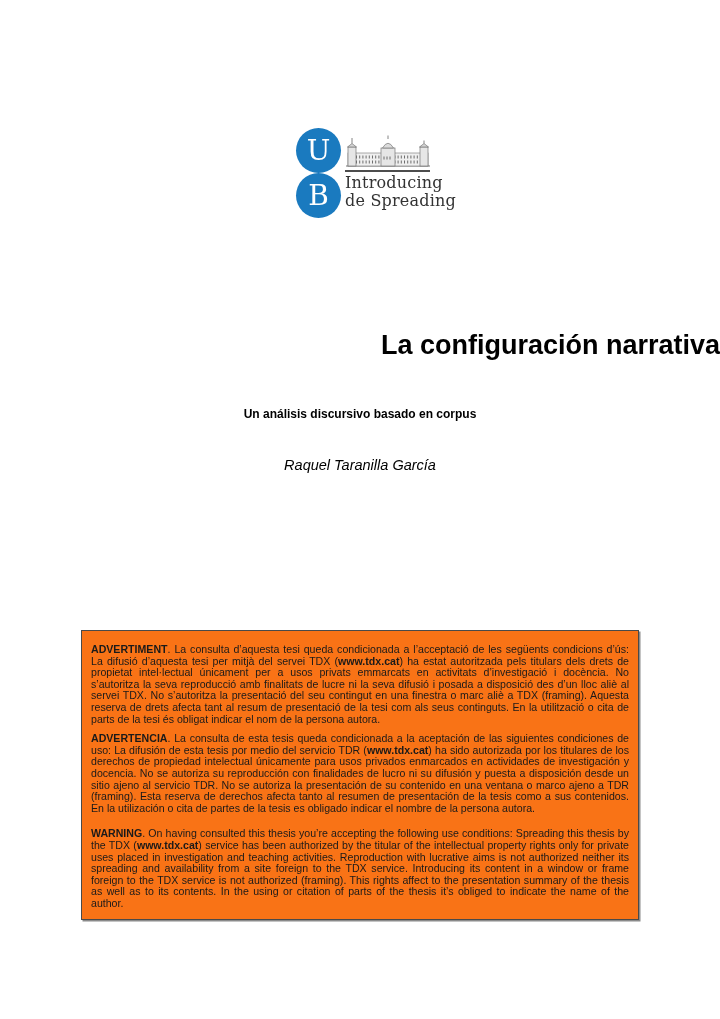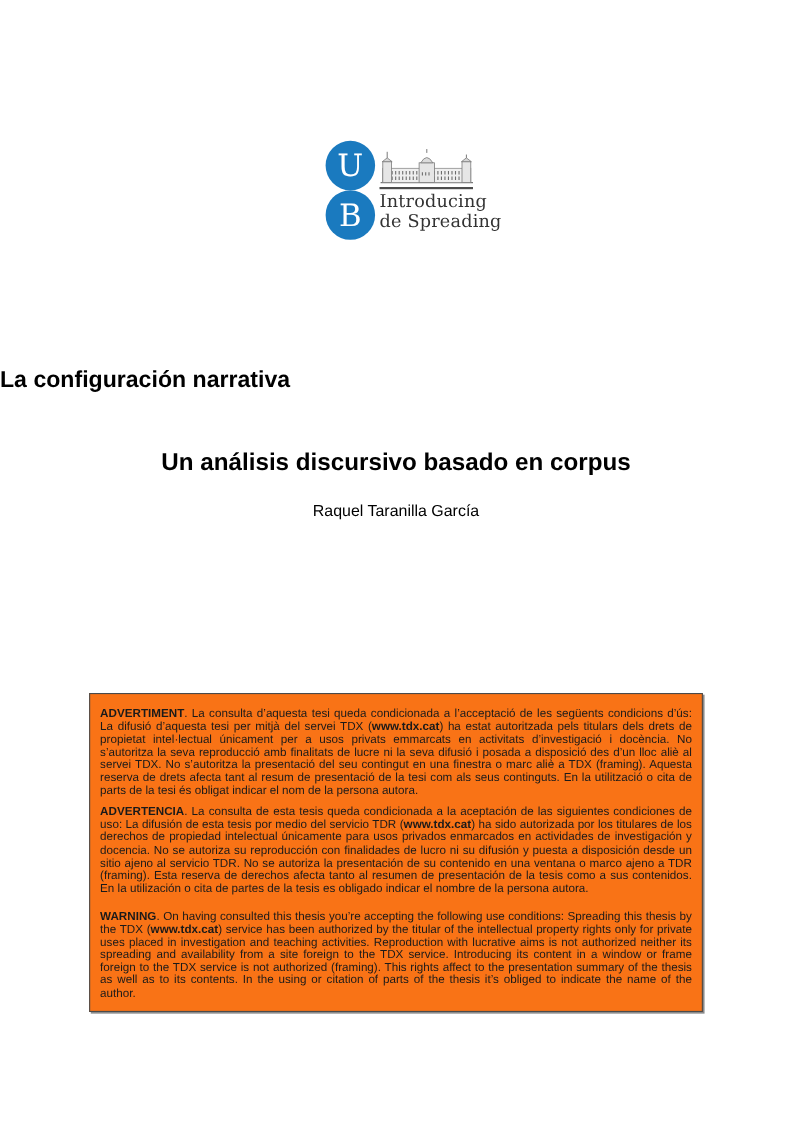--- a/index.html
+++ b/index.html
@@ -43,40 +43,41 @@
     font-family: "DejaVu Serif", serif;
     font-size: 16px; line-height: 18px;
     color: #333333;
     letter-spacing: 0.2px;
   }
 
   
   .title {
     position: absolute;
     top: 332px; left: 0; width: 720px;
-    text-align: left;
-    font-size: 21px; line-height: 27px;
+    text-align: right;
+    font-size: 27px; line-height: 27px;
     font-weight: bold;
     color: #000000;
   }
   .subtitle {
     position: absolute;
     top: 407px; left: 0; width: 720px;
     text-align: center;
-    font-size: 22px;
+    font-size: 12px;
     font-weight: bold;
     color: #000000;
   }
   .author {
     position: absolute;
     top: 457px; left: 0; width: 720px;
     text-align: center;
     font-size: 14.5px;
     font-weight: normal;
     color: #000000;
+    font-style: italic;
   }
 
   
   .notice-box {
     position: absolute;
     left: 81px; top: 630px;
     width: 558px;
     min-height: 290px;
     border: 1px solid #4a4a4a;
     box-shadow: 1.5px 1.5px 0 #8a8a8a;

